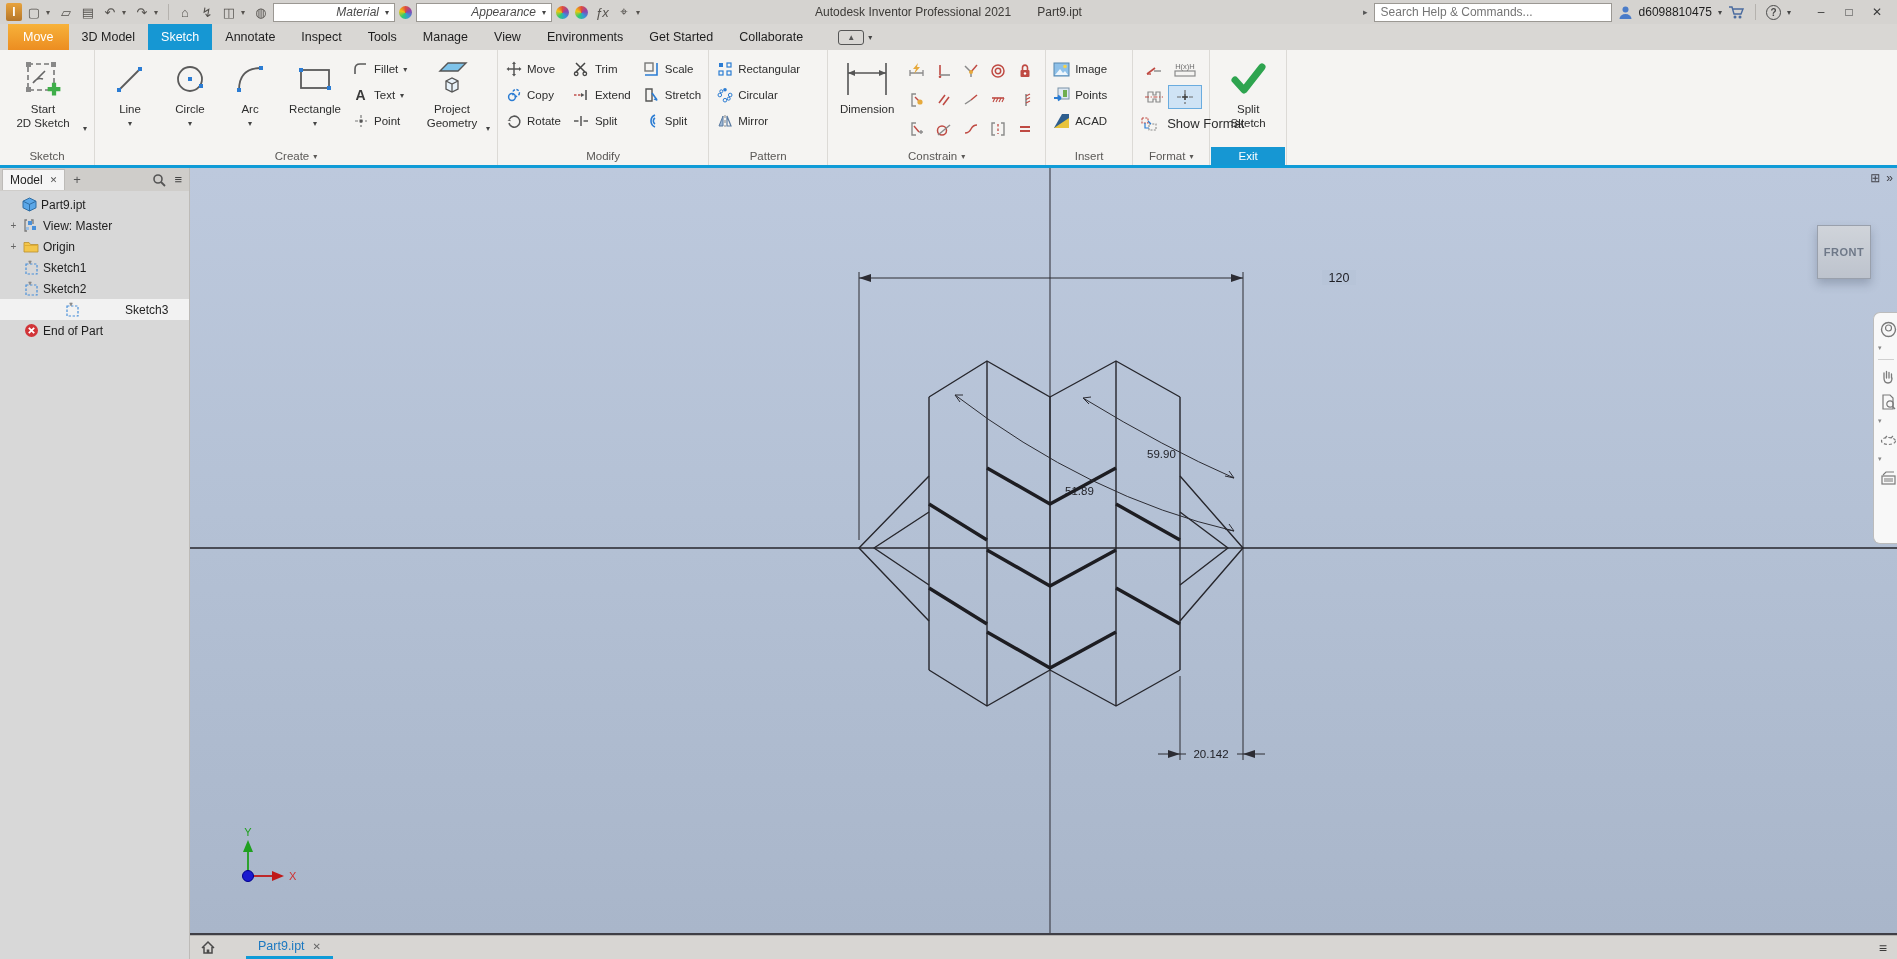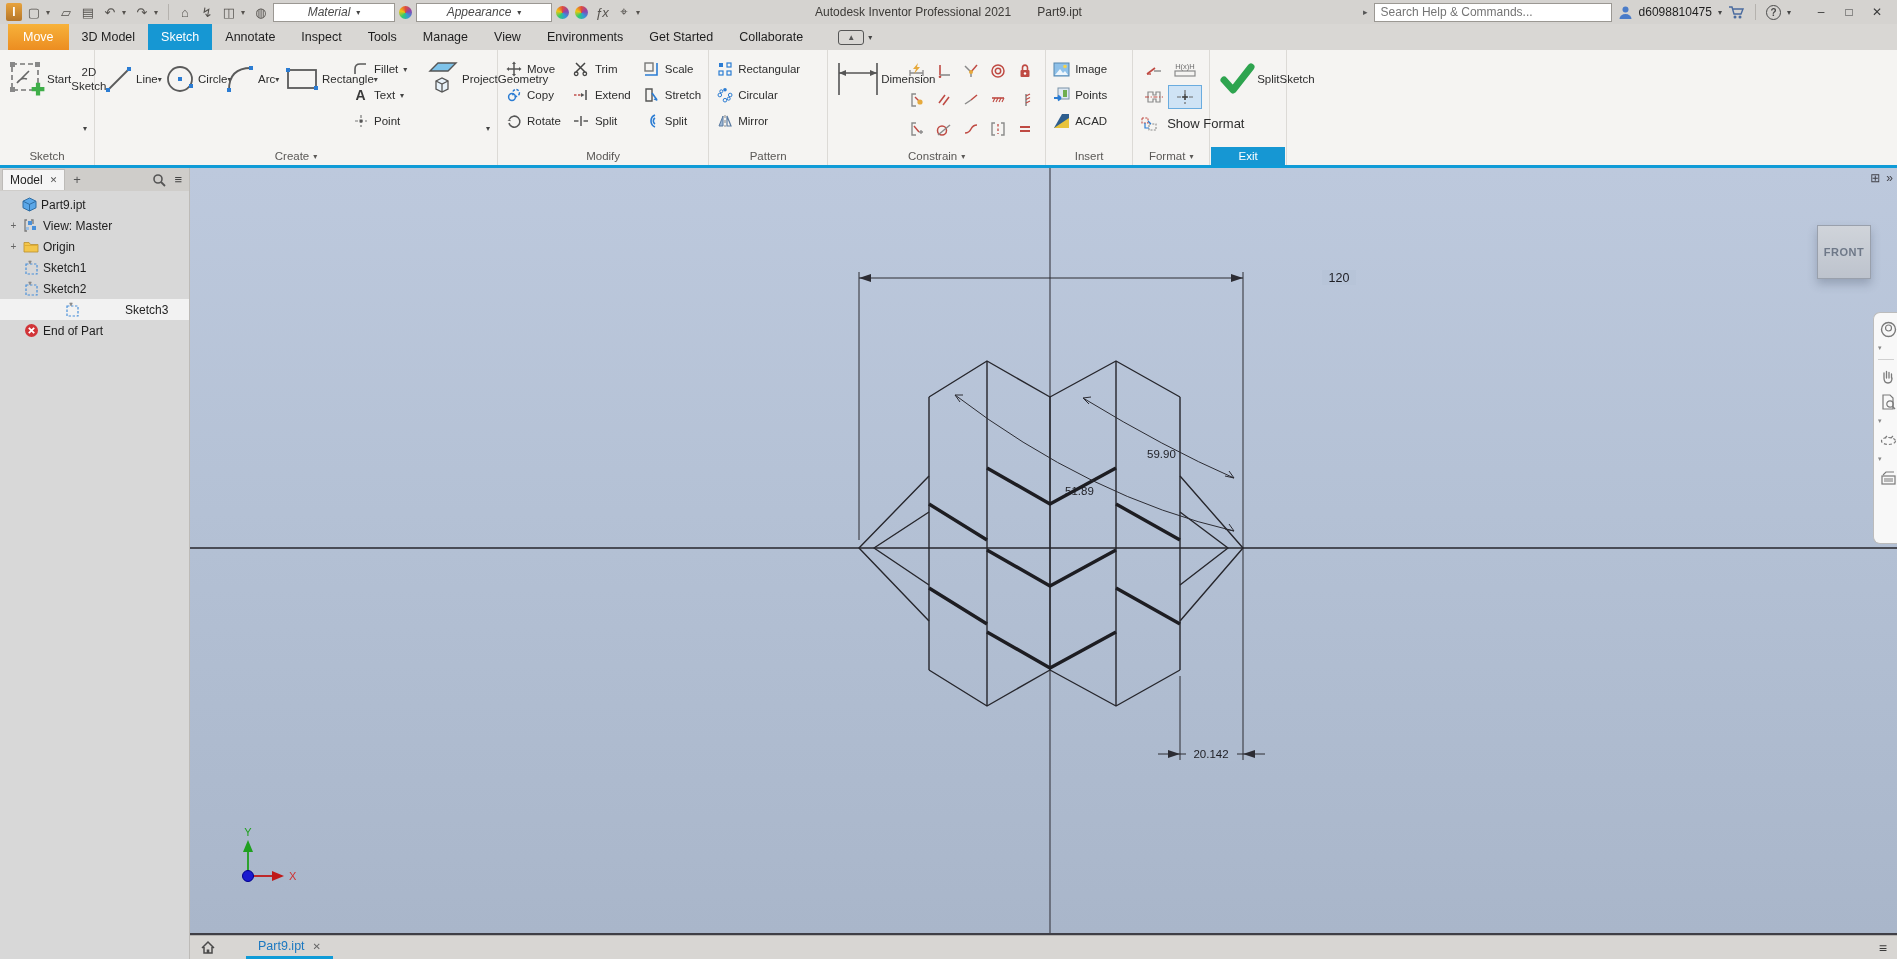--- a/index.html
+++ b/index.html
@@ -13,21 +13,21 @@
     padding:0 6px; position:relative; flex:0 0 auto; }
   .qat { display:flex; align-items:center; gap:2px; }
   .qat .ic { width:20px; height:20px; display:flex; align-items:center; justify-content:center;
     color:#55524e; font-size:13px; }
   .qat .caret-sm { width:8px; color:#55524e; font-size:8px; display:inline-flex; }
   .applogo { width:16px; height:18px; background:linear-gradient(180deg,#e8a33d,#b5762a);
     color:#fff; font-weight:bold; font-size:12px; display:flex; align-items:center; justify-content:center;
     border-radius:2px; }
   .sep { width:1px; height:16px; background:#b5b2ae; margin:0 4px; }
   .combo { height:19px; background:#fff; border:1px solid #9b9893; display:flex; align-items:center;
-    justify-content:center; padding:0 5px; font-style:italic; color:#4a4a4a; font-size:12px; }
+    justify-content:flex-end; padding:0 5px; font-style:italic; color:#4a4a4a; font-size:12px; }
   .combo .cc { font-size:8px; color:#444; font-style:normal; margin-left:6px; }
   .dotball { width:13px; height:13px; border-radius:50%;
     background:conic-gradient(#e04b3c,#8e44ad,#3498db,#2ecc71,#f1c40f,#e04b3c); margin:0 2px; }
   .title-center { position:absolute; left:50%; transform:translateX(-50%); display:flex; gap:26px;
     color:#3c3a37; font-size:12px; white-space:nowrap; }
   .tb-right { margin-left:auto; display:flex; align-items:center; gap:6px; }
   .search-box { width:238px; height:19px; border:1px solid #9b9893; background:#fff;
     font-size:12px; padding:0 6px; color:#555; font-family:"Liberation Sans",sans-serif; }
   .winbtns { display:flex; align-items:center; gap:0; margin-left:10px; }
   .winbtn { width:28px; height:22px; display:flex; align-items:center; justify-content:center;
@@ -46,21 +46,21 @@
 
   
   .ribbon { background:#f5f4f2; display:flex; flex:0 0 auto; }
   .panel { display:flex; flex-direction:column; border-right:1px solid #dcdad6; }
   .panel-body { height:97px; display:flex; align-items:flex-start; padding:4px 7px 0 7px; gap:4px; }
   .panel-label { height:18px; display:flex; align-items:center; justify-content:center; gap:4px;
     color:#5a5856; font-size:11.5px; }
   .panel-label .cc { font-size:8px; color:#5a5856; }
   .panel-label.exit-label { background:#1697d3; color:#fff; margin:0 1px; }
   .accent { height:3px; background:#0f9bd7; flex:0 0 auto; }
-  .bigbtn { width:56px; display:flex; align-items:center; padding-top:2px;
+  .bigbtn { width:56px; display:flex; flex-direction:column; align-items:center; padding-top:2px;
     font-size:11.5px; color:#2d2d2d; line-height:14px; text-align:center; }
   .bigbtn .icon44 { height:46px; display:flex; align-items:center; justify-content:center; }
   .bigbtn .cc { font-size:8px; color:#444; margin-top:1px; }
   .vcol { display:flex; flex-direction:column; justify-content:flex-start; gap:4px; padding-top:4px; }
   .sbtn { display:flex; align-items:center; gap:5px; font-size:11.5px; color:#2d2d2d; height:22px; white-space:nowrap; }
   .sbtn .i16 { width:17px; height:17px; display:flex; align-items:center; justify-content:center; }
   .sbtn .cc { font-size:8px; color:#444; }
   .congrid { display:grid; grid-template-columns:repeat(5,27px); grid-auto-rows:29px; padding-top:2px; }
   .concell { display:flex; align-items:center; justify-content:center; }
   .fmtgrid { display:grid; grid-template-columns:28px 34px; grid-auto-rows:27px; padding-top:2px; align-items:center; }

